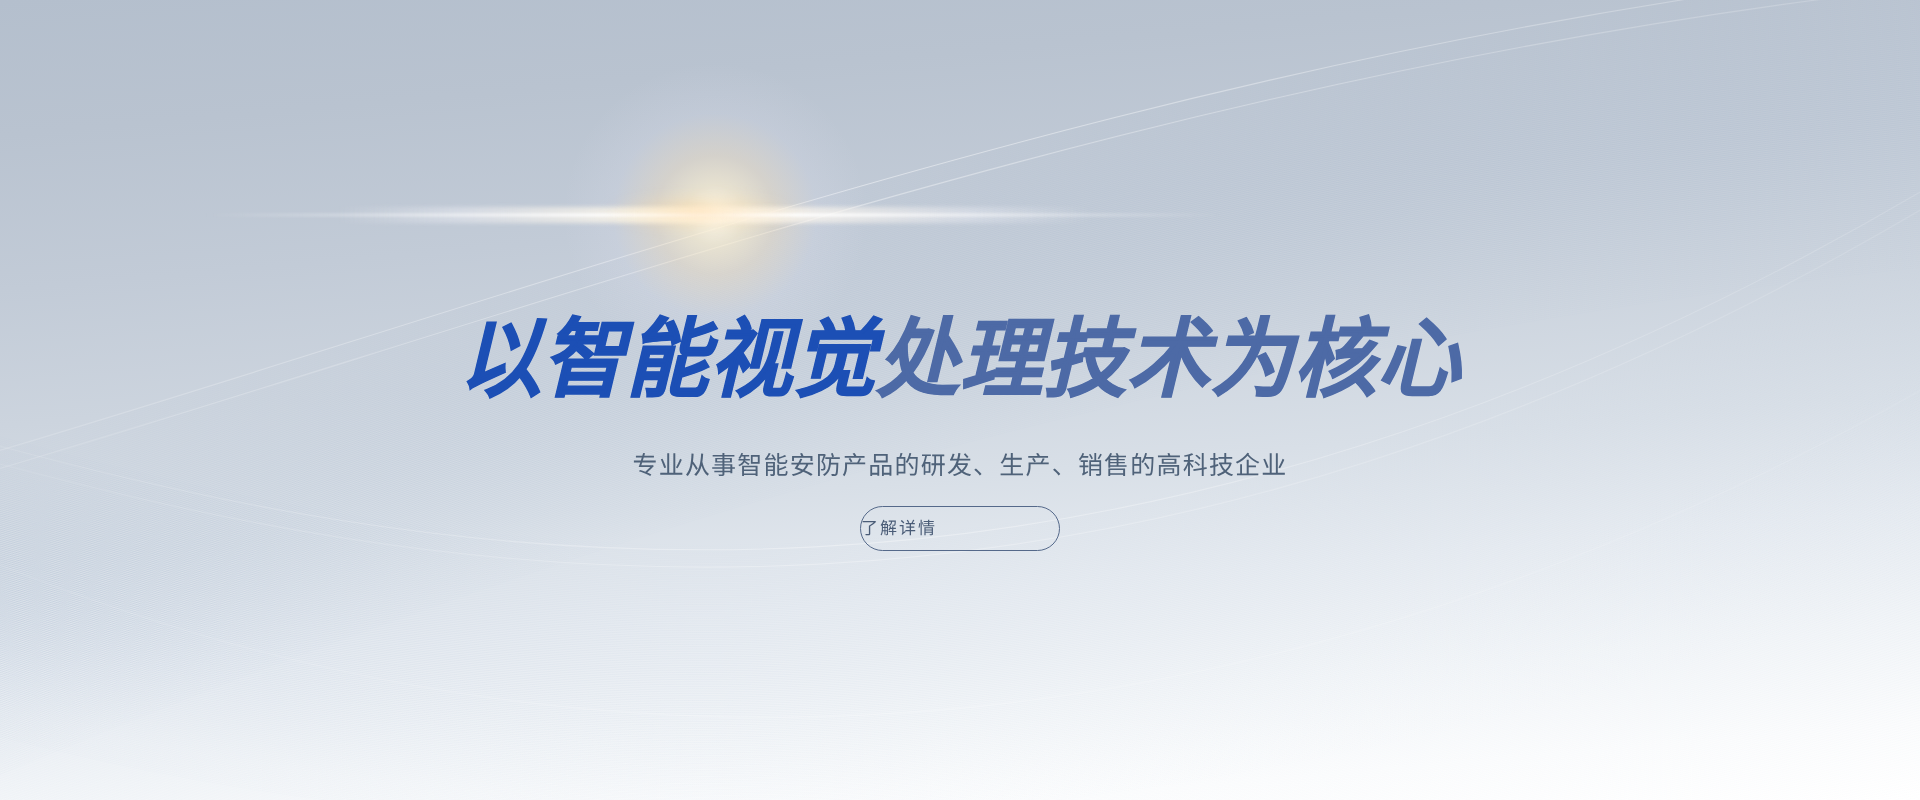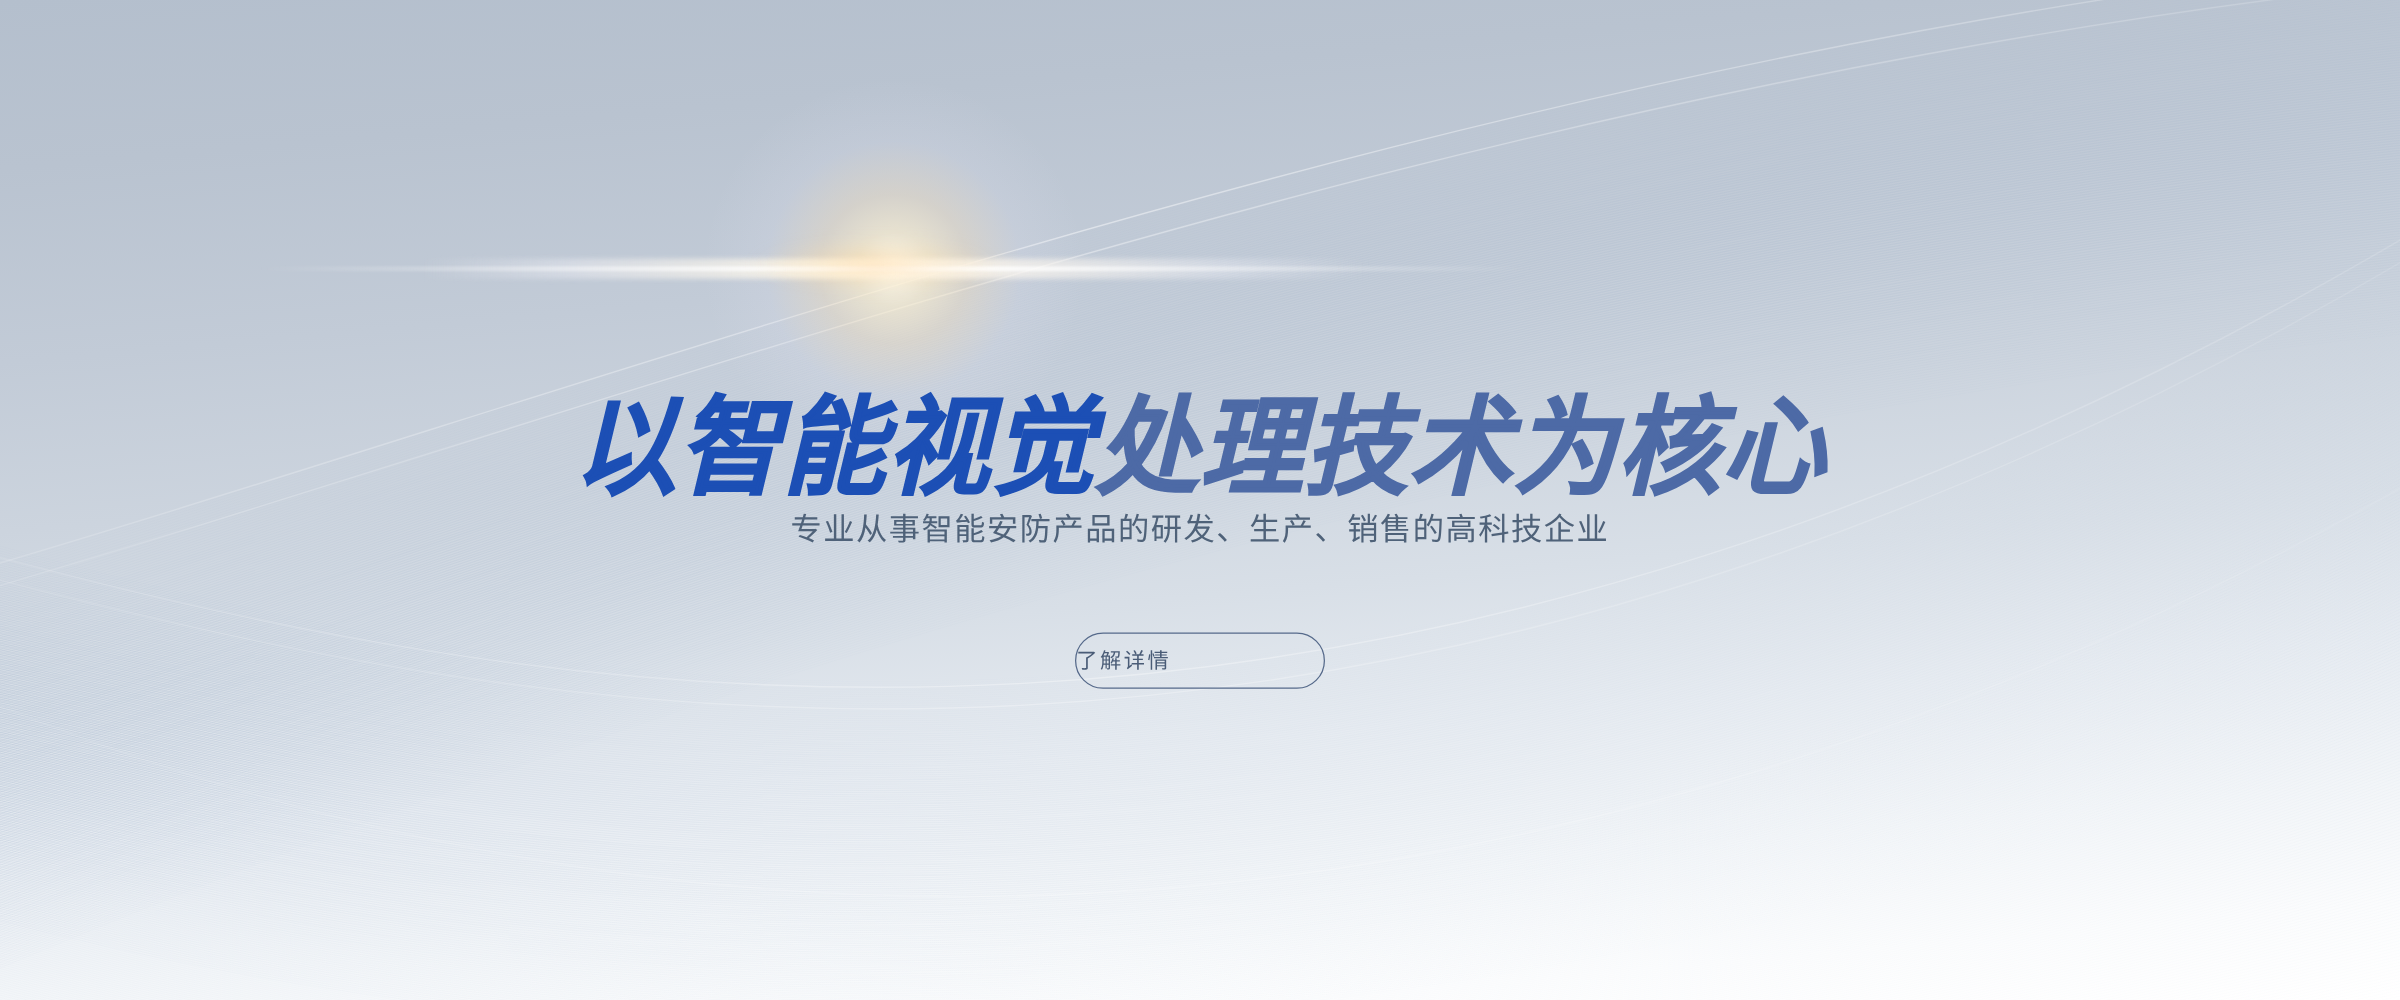--- a/index.html
+++ b/index.html
@@ -127,21 +127,21 @@
     -webkit-text-stroke: 1.2px #1c4fb5;
   }
   .headline .part-b {
     color: #4d6aa6;
     -webkit-text-stroke: 1.2px #4d6aa6;
   }
 
   .subtitle {
     position: absolute;
     left: 0;
-    top: 383px;
+    top: 424px;
     width: 1920px;
     text-align: center;
     font-size: 25px;
     line-height: 1.3;
     font-weight: 400;
     letter-spacing: 1.2px;
     color: #4f6279;
     white-space: nowrap;
   }
 

